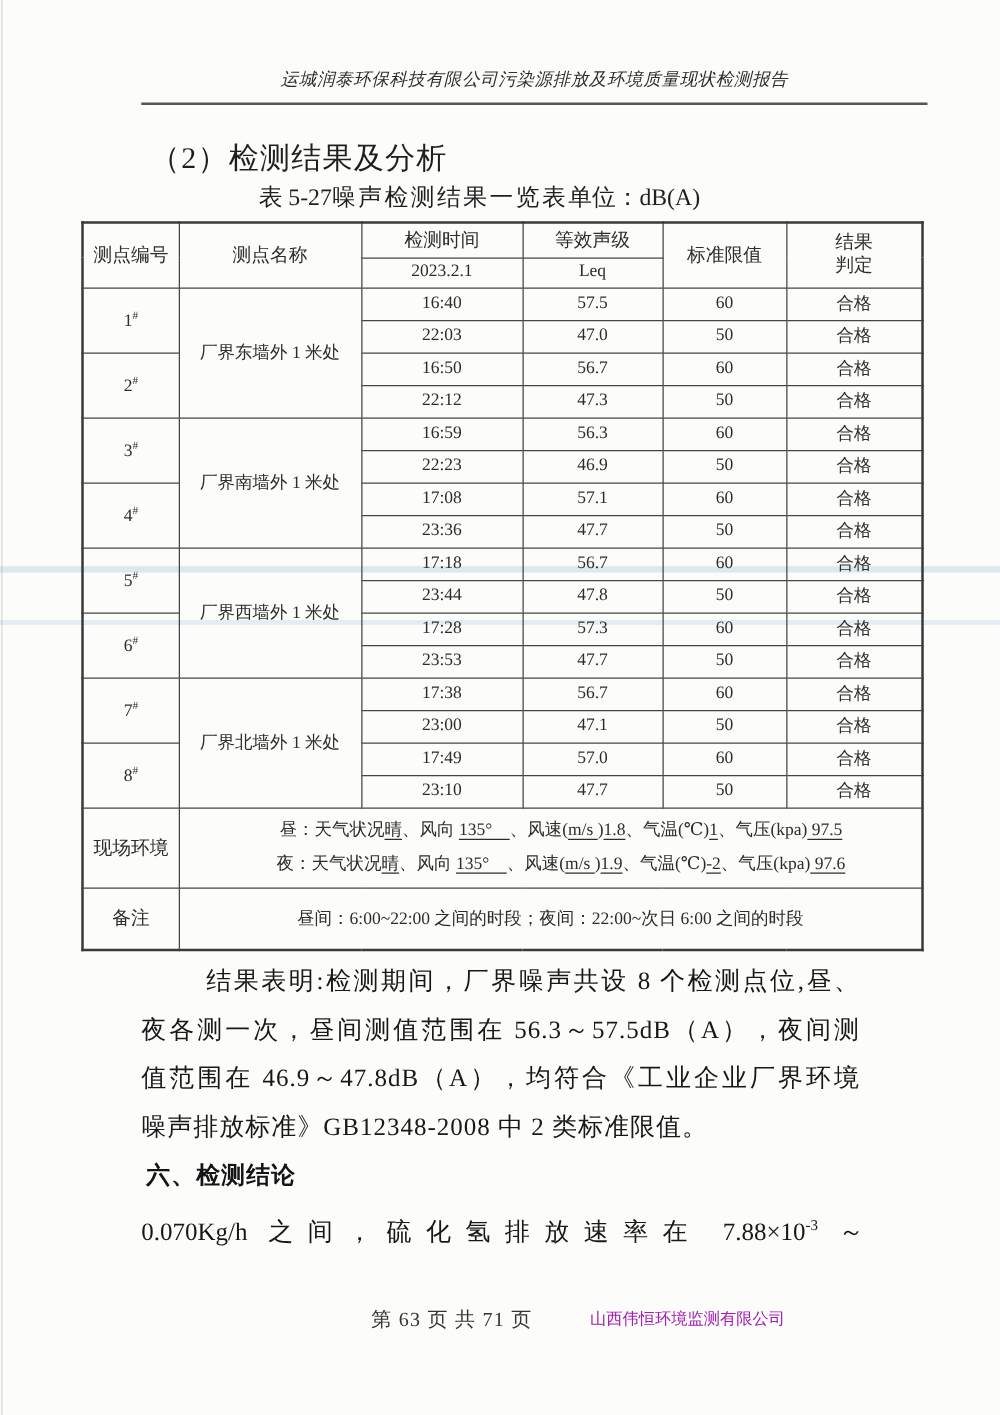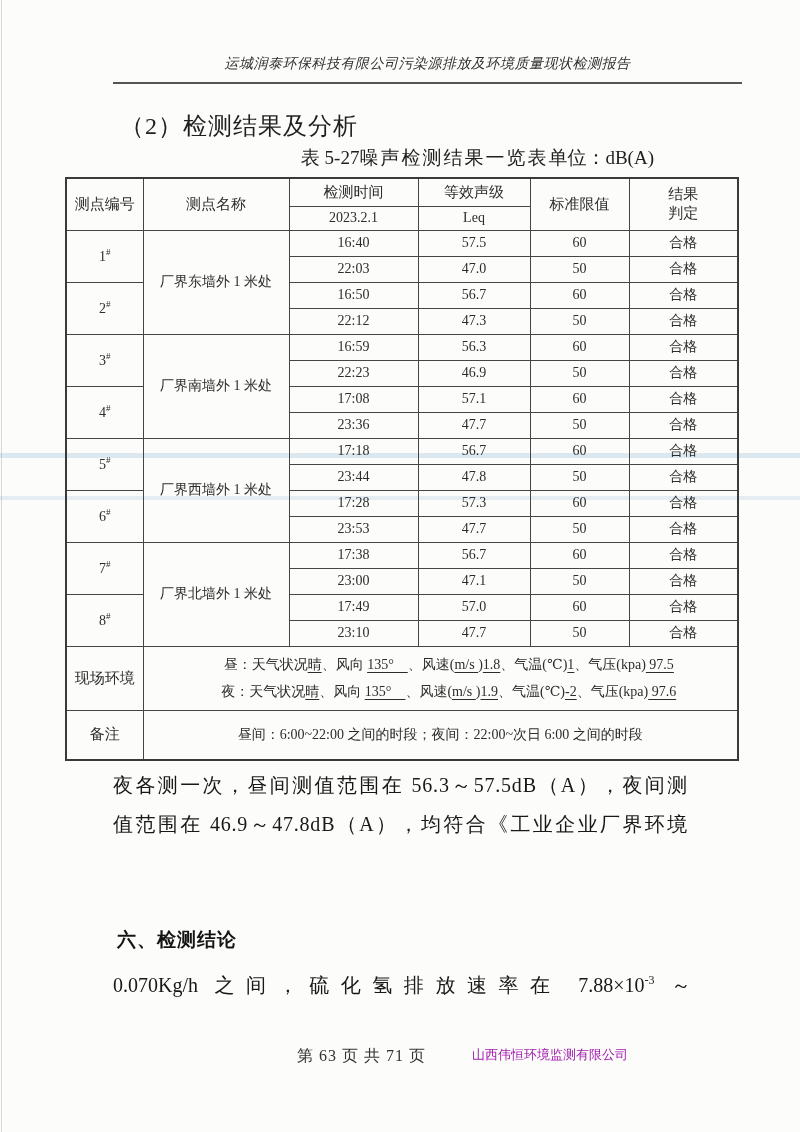--- a/index.html
+++ b/index.html
@@ -20,21 +20,21 @@
     position:absolute; left:113px; top:55px; width:629px;
     text-align:center; font-size:14px; letter-spacing:.5px; color:#2e2e2e;
     padding-bottom:9px; border-bottom:2px solid #555;font-style:italic;
   }
   .section-title {
     position:absolute; left:120px; top:110px;
     font-size:24px; letter-spacing:1px; color:#1f1f1f;
   }
   .caption-row {
     position:absolute; left:113px; top:145px; width:629px;
-    display:flex; align-items:baseline; justify-content:flex-end;
+    display:flex; align-items:baseline; justify-content:center;
     padding-right:88px; font-size:19px; color:#1f1f1f;
   }
   .caption-row .tbl-title { letter-spacing:2px; }
 
   table.noise {
     position:absolute; left:65px; top:177px; width:672px;
     border-collapse:collapse; table-layout:fixed;
     border:2px solid #3a3a3a;
   }
   table.noise td, table.noise th {
@@ -243,22 +243,24 @@
     </td>
   </tr>
   <tr class="rem-row">
     <td class="lbl">备注</td>
     <td class="rem-cell" colspan="5">昼间：6:00~22:00 之间的时段；夜间：22:00~次日 6:00 之间的时段</td>
   </tr>
   </tbody>
 </table>
 
 <div class="analysis">
+  <div class="ln first">结果表明:检测期间，厂界噪声共设 8 个检测点位,昼、</div>
   <div class="ln">夜各测一次，昼间测值范围在 56.3～57.5dB（A），夜间测</div>
   <div class="ln">值范围在 46.9～47.8dB（A），均符合《工业企业厂界环境</div>
+  <div class="ln last">噪声排放标准》GB12348-2008 中 2 类标准限值。</div>
 </div>
 
 <div class="conclusion-head">六、检测结论</div>
 
 <div class="conclusion">
   <div class="ln"><span>0.070Kg/h 之间，硫化氢排放速率在 7.88×10</span><sup>-3</sup><span> ～</span></div>
 </div>
 
 <div class="footer-page">第 63 页 共 71 页</div>
 <div class="footer-company">山西伟恒环境监测有限公司</div>

